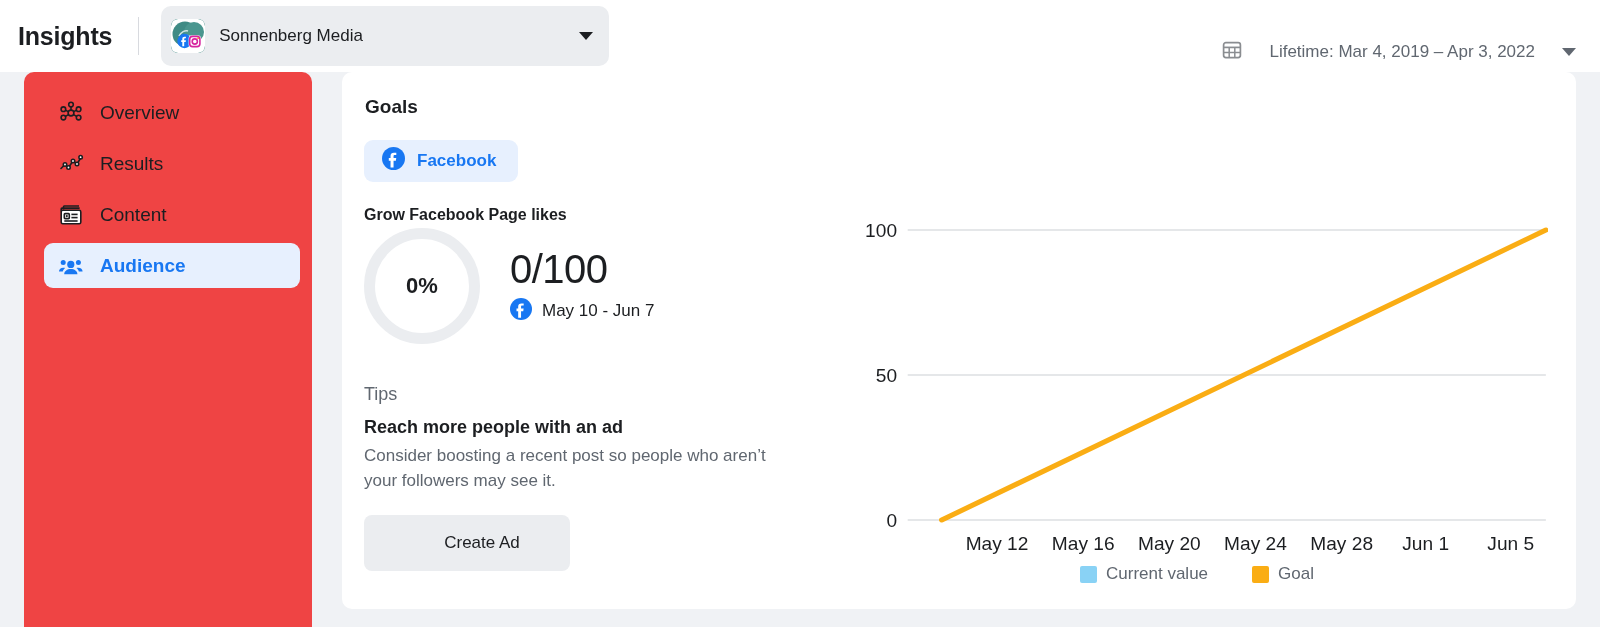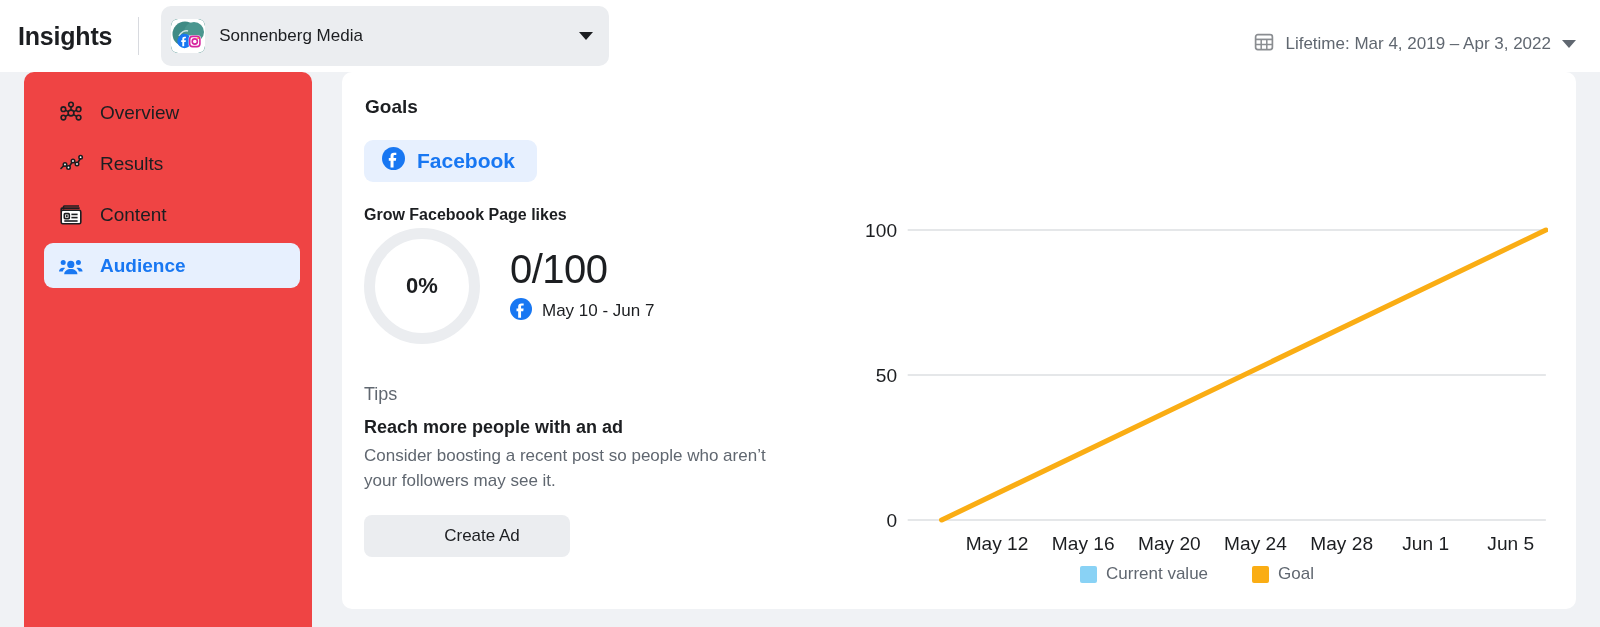--- a/index.html
+++ b/index.html
@@ -78,25 +78,25 @@
     border-right: 7px solid transparent;
     border-top: 8px solid #1c1e21;
     flex: 0 0 auto;
   }
 
   .caret.gray { border-top-color: #606770; }
 
   .daterange {
     position: absolute;
     right: 24px;
-    top: 8px;
+    top: 16px;
     height: 72px;
     display: flex;
     align-items: center;
-    gap: 11px;
+    gap: 27px;
     cursor: pointer;
   }
 
   .daterange-label {
     font-size: 17px;
     color: #606770;
     white-space: nowrap;
   }
 
   
@@ -162,21 +162,21 @@
   .channel-tab {
     display: inline-flex;
     align-items: center;
     gap: 12px;
     background: #e7f0fe;
     color: #1877f2;
     border: none;
     border-radius: 9px;
     height: 42px;
     padding: 0 22px 0 18px;
-    font-size: 21px;
+    font-size: 17px;
     font-weight: bold;
     font-family: inherit;
     cursor: pointer;
   }
 
   .content-cols { display: flex; flex: 1 1 auto; }
   .left-col { width: 470px; flex: 0 0 470px; }
   .right-col { flex: 1 1 auto; position: relative; padding-left: 12px; }
 
   .goal-name {
@@ -235,21 +235,21 @@
     line-height: 1.45;
     max-width: 412px;
   }
 
   .create-ad-btn {
     margin-top: 22px;
     background: #ebedf0;
     border: none;
     border-radius: 8px;
     width: 206px;
-    height: 42px;
+    height: 56px;
     font-size: 17px;
     font-family: inherit;
     color: #1c1e21;
     cursor: pointer;
     padding-left: 30px;
   }
 
   
   .chart-wrap { position: relative; width: 100%; height: 340px; margin-top: 16px; }
   .chart-svg { display: block; width: 100%; height: 100%; }

